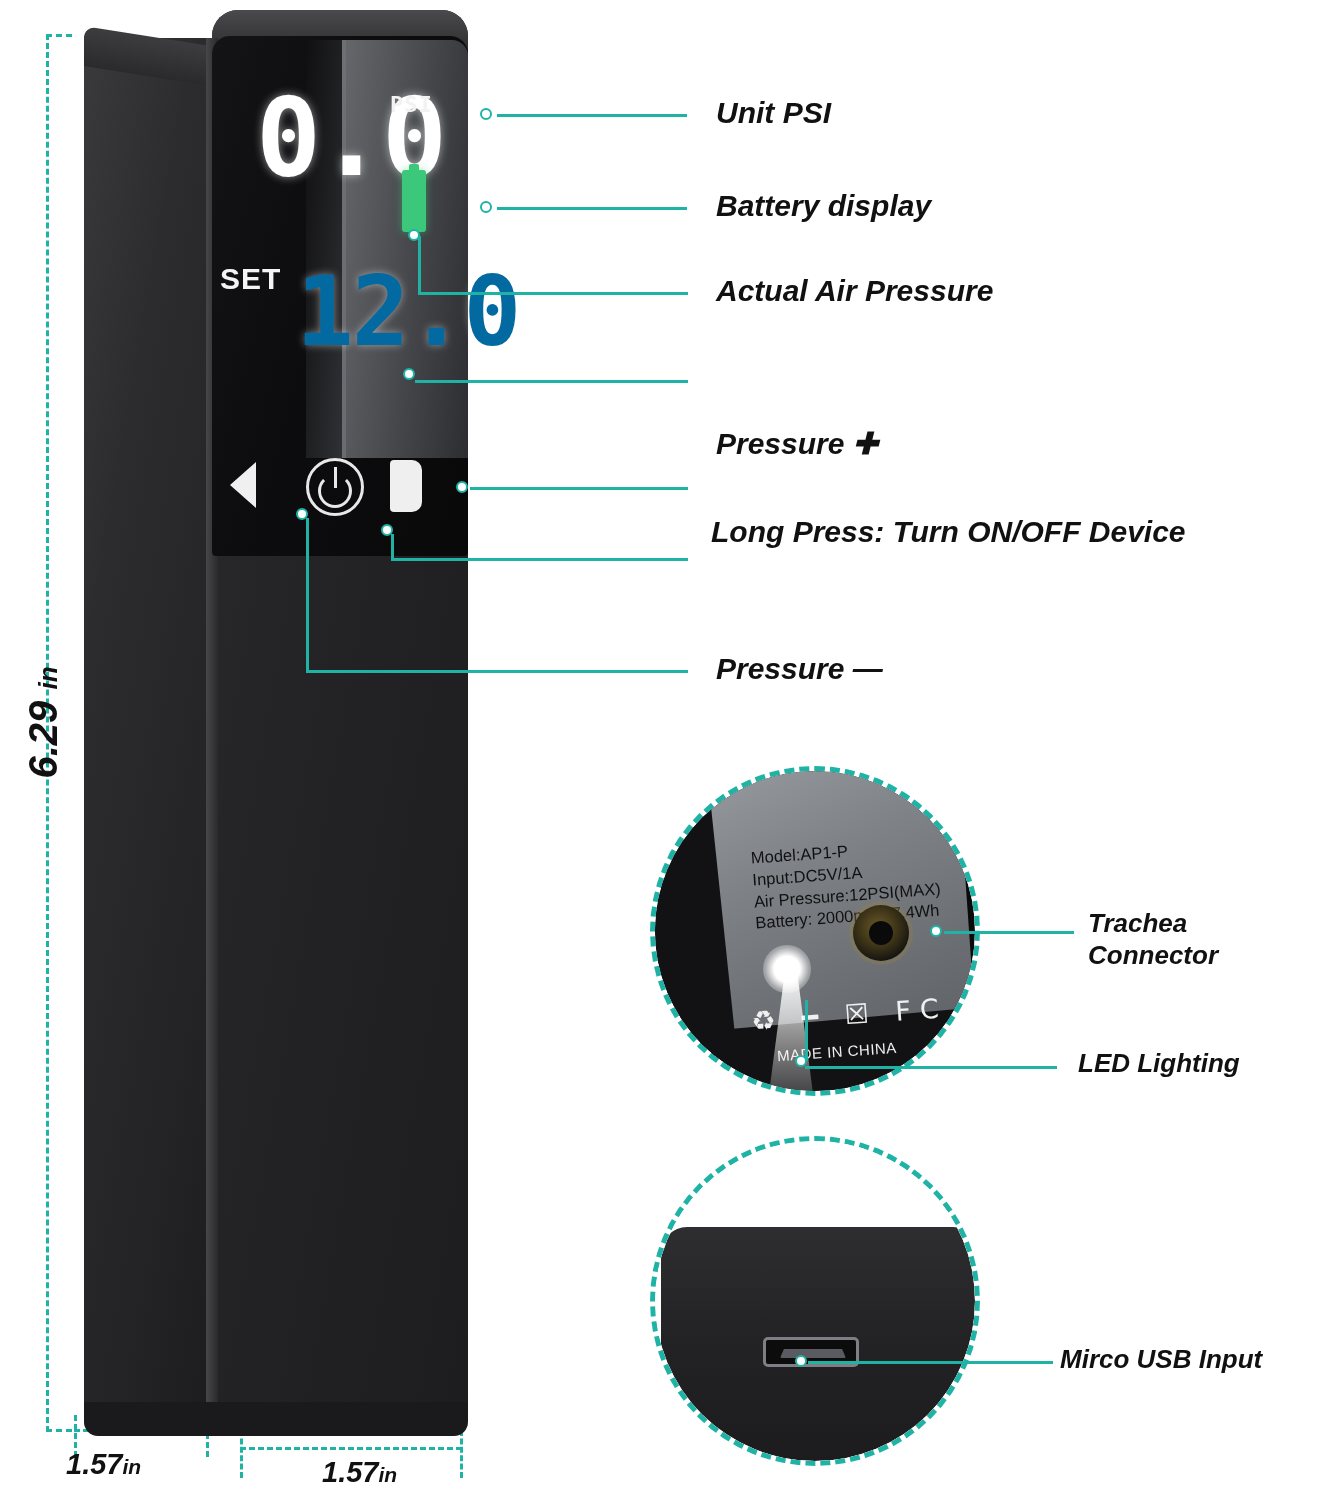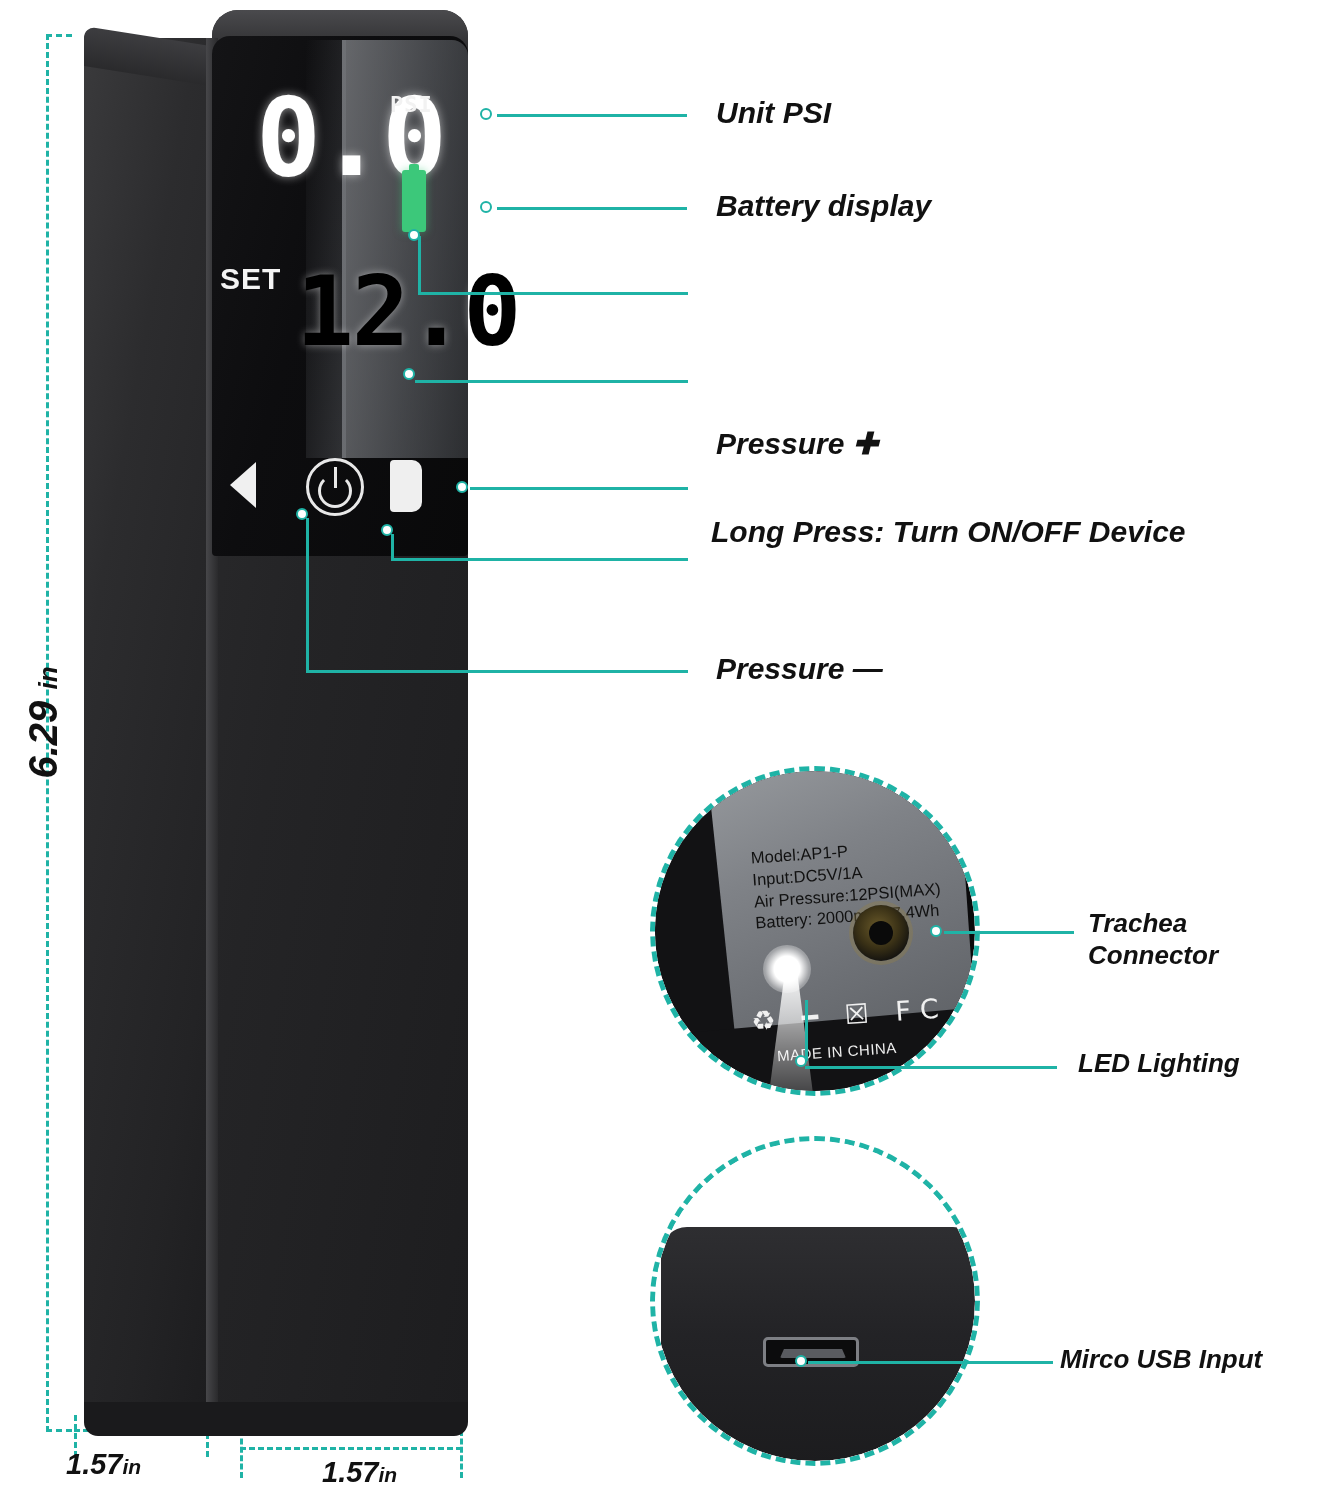--- a/index.html
+++ b/index.html
@@ -237,21 +237,21 @@
     font-size: 108px;
     font-weight: 700;
     letter-spacing: -2px;
     line-height: 1;
     text-shadow: 0 0 10px rgba(255,255,255,0.55);
   }
   .seg-sub {
     position: absolute;
     left: 212px;
     top: 254px;
-    color: #000000;
+    color: #0369a1;
     font-family: "DejaVu Sans Mono", monospace;
     font-size: 96px;
     font-weight: 700;
     letter-spacing: -2px;
     line-height: 1;
     text-shadow: 0 0 8px rgba(255,255,255,0.45);
   }
   .unit-psi {
     position: absolute;
     left: 306px;
@@ -594,20 +594,21 @@
   <div class="dot" style="left:480px; top:108px;"></div>
   <div class="lbl" style="left:716px; top:96px;">Unit PSI</div>
 
   <div class="cl clh" style="left:497px; top:207px; width:190px;"></div>
   <div class="dot" style="left:480px; top:201px;"></div>
   <div class="lbl" style="left:716px; top:189px;">Battery display</div>
 
   <div class="dot" style="left:408px; top:229px;"></div>
   <div class="cl" style="left:418px; top:236px; width:2.5px; height:56px;"></div>
   <div class="cl clh" style="left:418px; top:292px; width:270px;"></div>
+  <div class="lbl" style="left:716px; top:274px;">Actual Air Pressure</div>
 
   <div class="dot" style="left:403px; top:368px;"></div>
   <div class="cl clh" style="left:415px; top:380px; width:273px;"></div>
 
   <div class="dot" style="left:456px; top:481px;"></div>
   <div class="cl clh" style="left:470px; top:487px; width:218px;"></div>
   <div class="lbl" style="left:716px; top:426px;">Pressure ✚</div>
 
   <div class="dot" style="left:381px; top:524px;"></div>
   <div class="cl" style="left:391px; top:534px; width:2.5px; height:24px;"></div>

